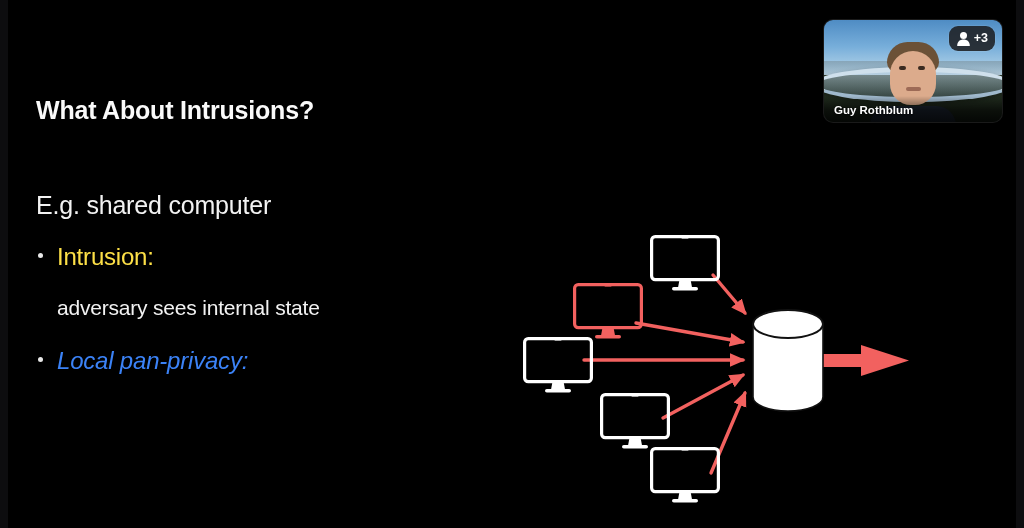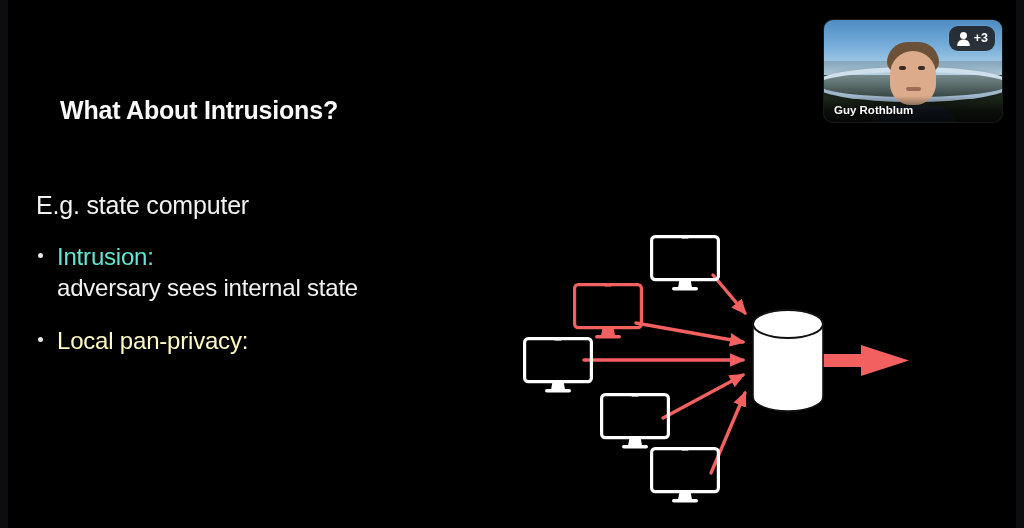--- a/index.html
+++ b/index.html
@@ -25,21 +25,20 @@
   .edge-band.left  { left:0; }
   .edge-band.right { right:0; }
 
   
   #title {
     position:absolute; left:36px; top:96px;
     font-size:25px; font-weight:bold;
     letter-spacing:-0.2px;
     color:#FAFAFA;
     white-space:nowrap;
-    margin-left:24px;
   }
 
   #lead {
     position:absolute; left:36px; top:191px;
     font-size:25px; font-weight:400;
     color:#F2F2F2;
     letter-spacing:-0.2px;
     white-space:nowrap;
   }
 
@@ -49,29 +48,30 @@
   }
   .bullet-block { position:relative; margin-bottom:22px; }
   .bullet-dot {
     position:absolute; left:2px; top:12px;
     width:5px; height:5px; border-radius:50%;
     background:#E8E8E8;
   }
   .bullet-body { padding-left:21px; }
   .bullet-head {
     font-size:24px; font-weight:400;
-    color:#5eead4; line-height:31px;
-    letter-spacing:-0.2px;
-    white-space:nowrap;
-  }
-  .bullet-head.accent { color:#fef9c3; }
+    color:#fde047; line-height:31px;
+    letter-spacing:-0.2px;
+    white-space:nowrap;
+  }
+  .bullet-head.accent { color:#3b82f6;font-style:italic; }
   .bullet-sub {
-    font-size:24px; font-weight:400;
+    font-size:21px; font-weight:400;
     color:#F2F2F2; line-height:31px;
     letter-spacing:-0.2px;
+    margin-top:20px;
   }
   .bullet-sub span { display:block; white-space:nowrap; }
 
   
   #diagram {
     position:absolute; left:505px; top:215px;
     width:430px; height:300px;
   }
   #diagram svg { display:block; width:430px; height:300px; overflow:visible; }
 
@@ -167,21 +167,21 @@
 </head>
 <body>
 
 <div id="slide">
 
   <div class="edge-band left"></div>
   <div class="edge-band right"></div>
 
   <div id="title">What About Intrusions?</div>
 
-  <div id="lead">E.g. state computer</div>
+  <div id="lead">E.g. shared computer</div>
 
   <div id="bullets">
 
     <div class="bullet-block">
       <span class="bullet-dot"></span>
       <div class="bullet-body">
         <div class="bullet-head">Intrusion:</div>
         <div class="bullet-sub">
           <span>adversary sees internal state</span>
         </div>

